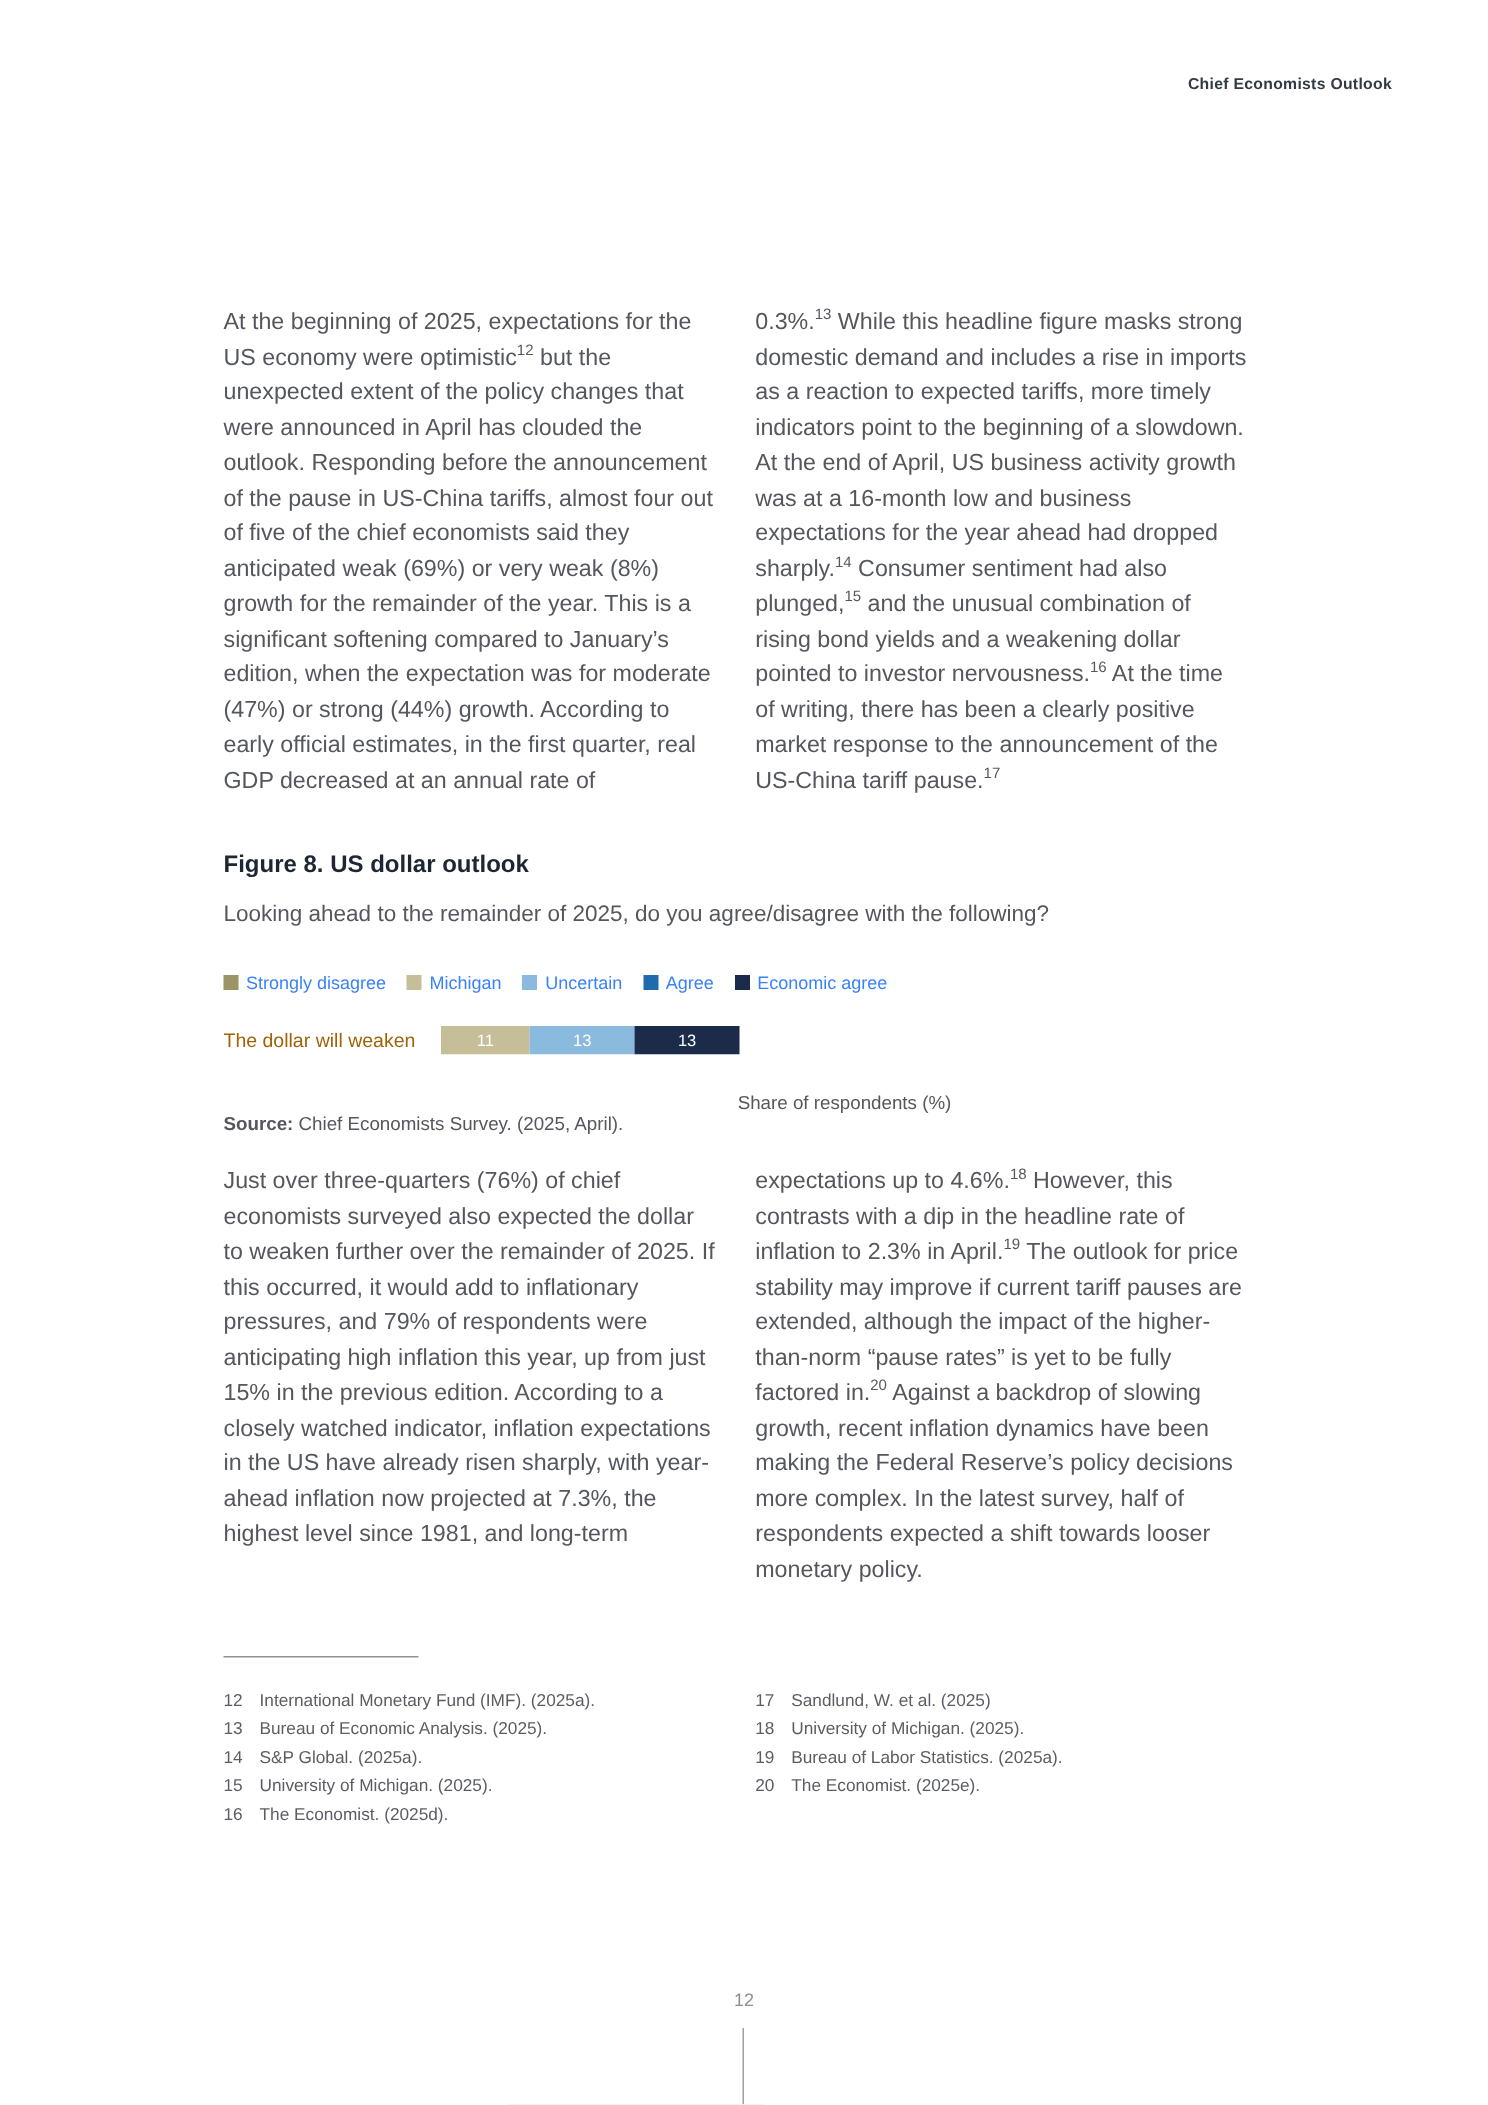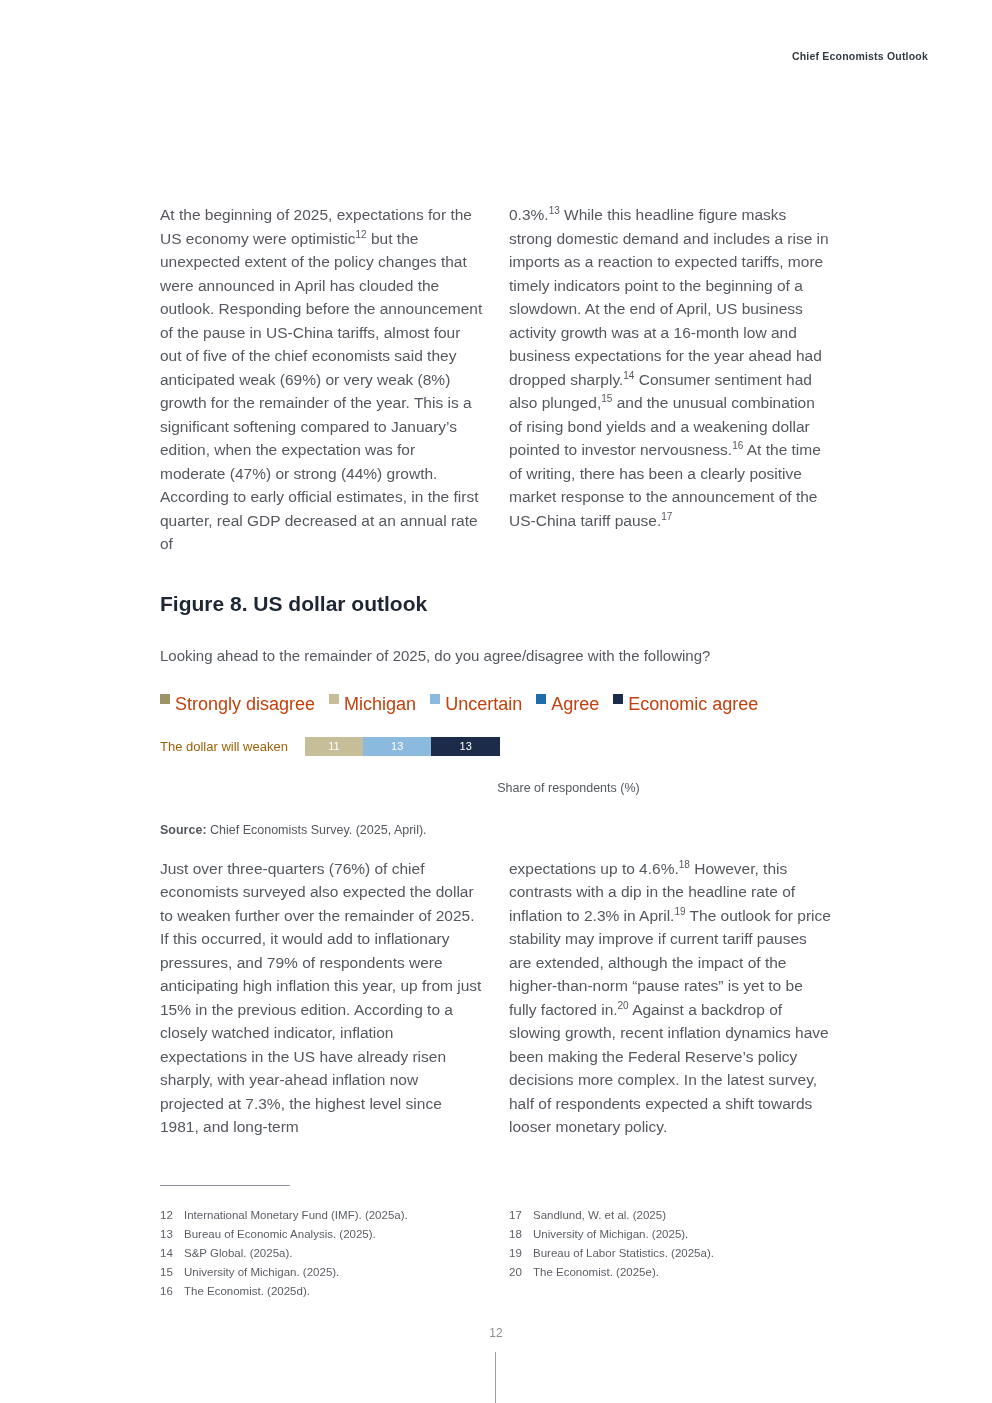--- a/index.html
+++ b/index.html
@@ -8,37 +8,37 @@
     width:992px; height:1403px;
     margin:0 auto;
     background:#ffffff;
     font-family:"Liberation Sans", sans-serif;
     overflow:hidden;
   }
   .header {
     position:absolute; top:50px; right:64px;
     font-size:10.5px; font-weight:700; color:#333a45; letter-spacing:0.2px;
   }
-  .content { position:absolute; left:160px; right:160px; top:203px; }
+  .content { position:absolute; left:149px; right:160px; top:203px; }
   .two-col { display:flex; gap:26px; }
   .col { flex:1; font-size:15.5px; line-height:23.5px; color:#54585e; }
   sup { font-size:10px; line-height:0; vertical-align:super; }
-  .figure-title { margin-top:36px; font-size:21px; font-weight:700; color:#1d2633; }
-  .figure-question { margin-top:31px; font-size:15px; color:#54585e; }
+  .figure-title { margin-top:36px; font-size:16px; font-weight:700; color:#1d2633; }
+  .figure-question { margin-top:15px; font-size:15px; color:#54585e; }
   .legend { margin-top:30px; display:flex; gap:14px; align-items:center; flex-wrap:wrap; }
-  .legend-item { display:flex; align-items:flex-start; gap:5px; font-size:18px; color:#c2410c; }
+  .legend-item { display:flex; align-items:center; gap:5px; font-size:12px; color:#3b82f6; }
   .legend-swatch { width:10px; height:10px; flex:none; }
   .chart-row { margin-top:22px; display:flex; align-items:center; }
   .bar-label { width:145px; flex:none; font-size:13px; color:#a16207; }
   .stacked-bar { flex:1; height:19px; display:flex; overflow:hidden; }
   .bar-segment { display:flex; align-items:center; justify-content:center;
                  color:#ffffff; font-size:11px; }
   .axis-label { margin-left:145px; margin-top:25px; text-align:center;
                 font-size:12.5px; color:#54585e; }
-  .source-line { margin-top:28px; font-size:12.5px; color:#54585e; }
+  .source-line { font-size:12.5px; color:#54585e; }
   .source-label { font-weight:700; }
   .section2 { margin-top:20px; }
   .footnote-rule { margin-top:46px; width:130px; height:0; border-top:1px solid #8d9298; }
   .footnotes { margin-top:20px; display:flex; gap:26px; }
   .footnote-col { flex:1; font-size:11.5px; line-height:19px; color:#5a5e64; }
   .footnote-item { display:flex; }
   .footnote-num { width:24px; flex:none; }
   .page-number { position:absolute; left:0; right:0; top:1326px; text-align:center;
                  font-size:12px; color:#8b9096; }
   .page-rule { position:absolute; left:495px; top:1352px; bottom:0; width:1px; background:#9aa0a6; }

